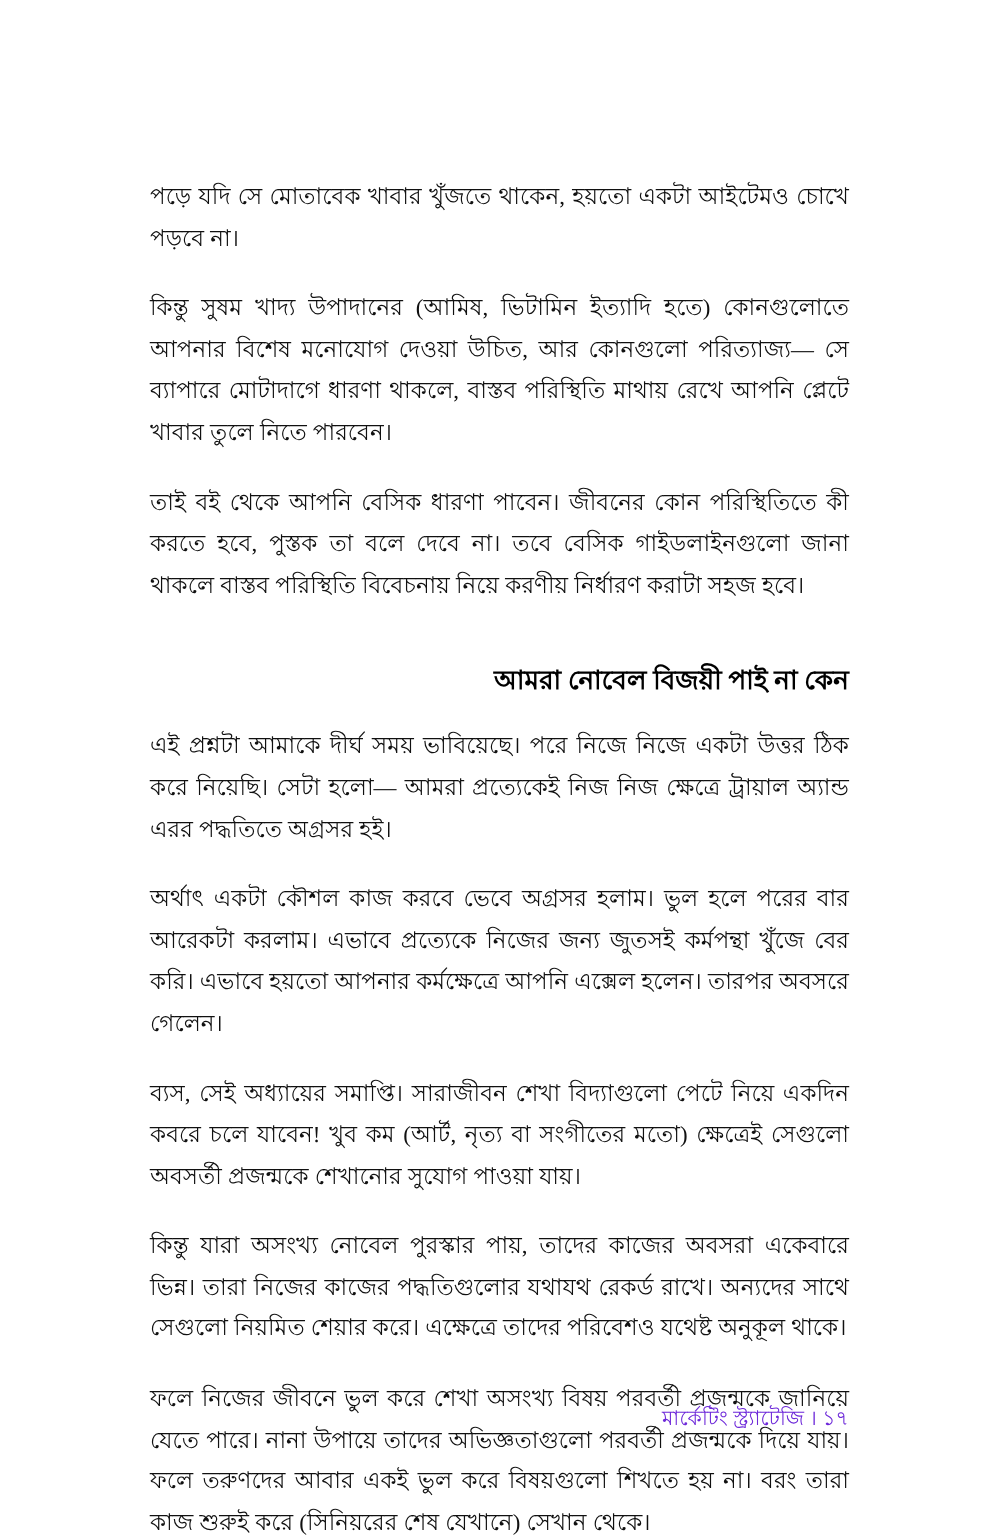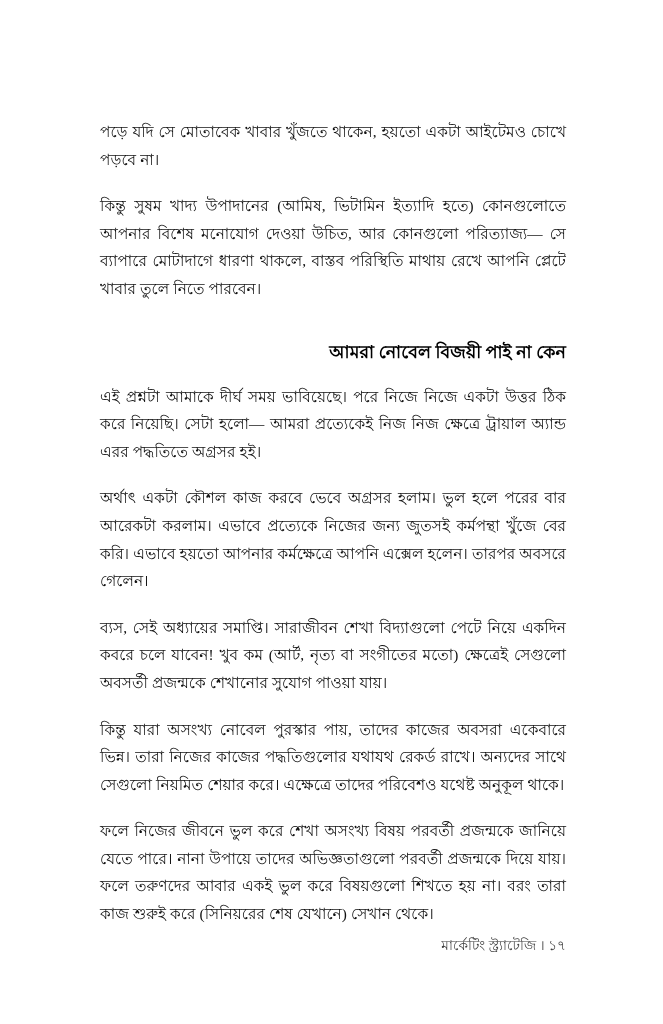--- a/index.html
+++ b/index.html
@@ -67,40 +67,41 @@
   .post-heading-gap { height: 17px; }
 
   .footer {
     position: absolute;
     left: 100px;
     top: 936px;
     width: 466px;
     text-align: right;
     font-size: 13.6px;
     line-height: 20px;
-    color: #404040;
+    color: #6d28d9;
     font-family: "Liberation Serif", "DejaVu Serif", serif;
     letter-spacing: 0.1px;
   }
 
   .footer-text {
     display: inline-block;
   }
 </style>
 </head>
 <body>
 
 <div class="page">
 
   <div class="content">
 
     <p class="para">পড়ে যদি সে মোতাবেক খাবার খুঁজতে থাকেন, হয়তো একটা আইটেমও চোখে পড়বে না।</p>
 
     <p class="para">কিন্তু সুষম খাদ্য উপাদানের (আমিষ, ভিটামিন ইত্যাদি হতে) কোনগুলোতে আপনার বিশেষ মনোযোগ দেওয়া উচিত, আর কোনগুলো পরিত্যাজ্য— সে ব্যাপারে মোটাদাগে ধারণা থাকলে, বাস্তব পরিস্থিতি মাথায় রেখে আপনি প্লেটে খাবার তুলে নিতে পারবেন।</p>
 
+    <p class="para">তাই বই থেকে আপনি বেসিক ধারণা পাবেন। জীবনের কোন পরিস্থিতিতে কী করতে হবে, পুস্তক তা বলে দেবে না। তবে বেসিক গাইডলাইনগুলো জানা থাকলে বাস্তব পরিস্থিতি বিবেচনায় নিয়ে করণীয় নির্ধারণ করাটা সহজ হবে।</p>
 
     <div class="pre-heading-gap"></div>
 
     <h2 class="section-heading">আমরা নোবেল বিজয়ী পাই না কেন</h2>
 
     <div class="post-heading-gap"></div>
 
     <p class="para">এই প্রশ্নটা আমাকে দীর্ঘ সময় ভাবিয়েছে। পরে নিজে নিজে একটা উত্তর ঠিক করে নিয়েছি। সেটা হলো— আমরা প্রত্যেকেই নিজ নিজ ক্ষেত্রে ট্রায়াল অ্যান্ড এরর পদ্ধতিতে অগ্রসর হই।</p>
 
     <p class="para">অর্থাৎ একটা কৌশল কাজ করবে ভেবে অগ্রসর হলাম। ভুল হলে পরের বার আরেকটা করলাম। এভাবে প্রত্যেকে নিজের জন্য জুতসই কর্মপন্থা খুঁজে বের করি। এভাবে হয়তো আপনার কর্মক্ষেত্রে আপনি এক্সেল হলেন। তারপর অবসরে গেলেন।</p>

